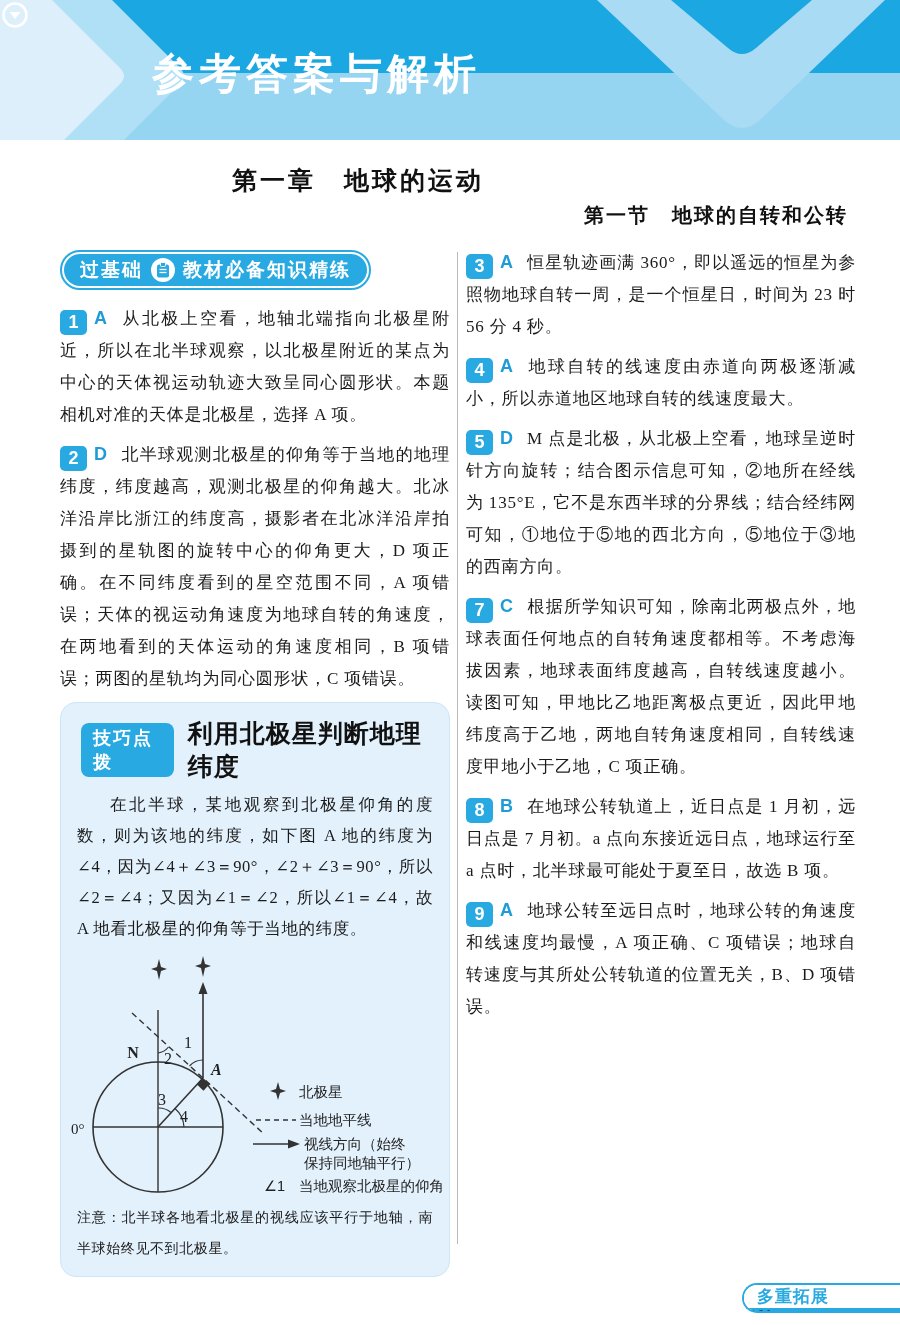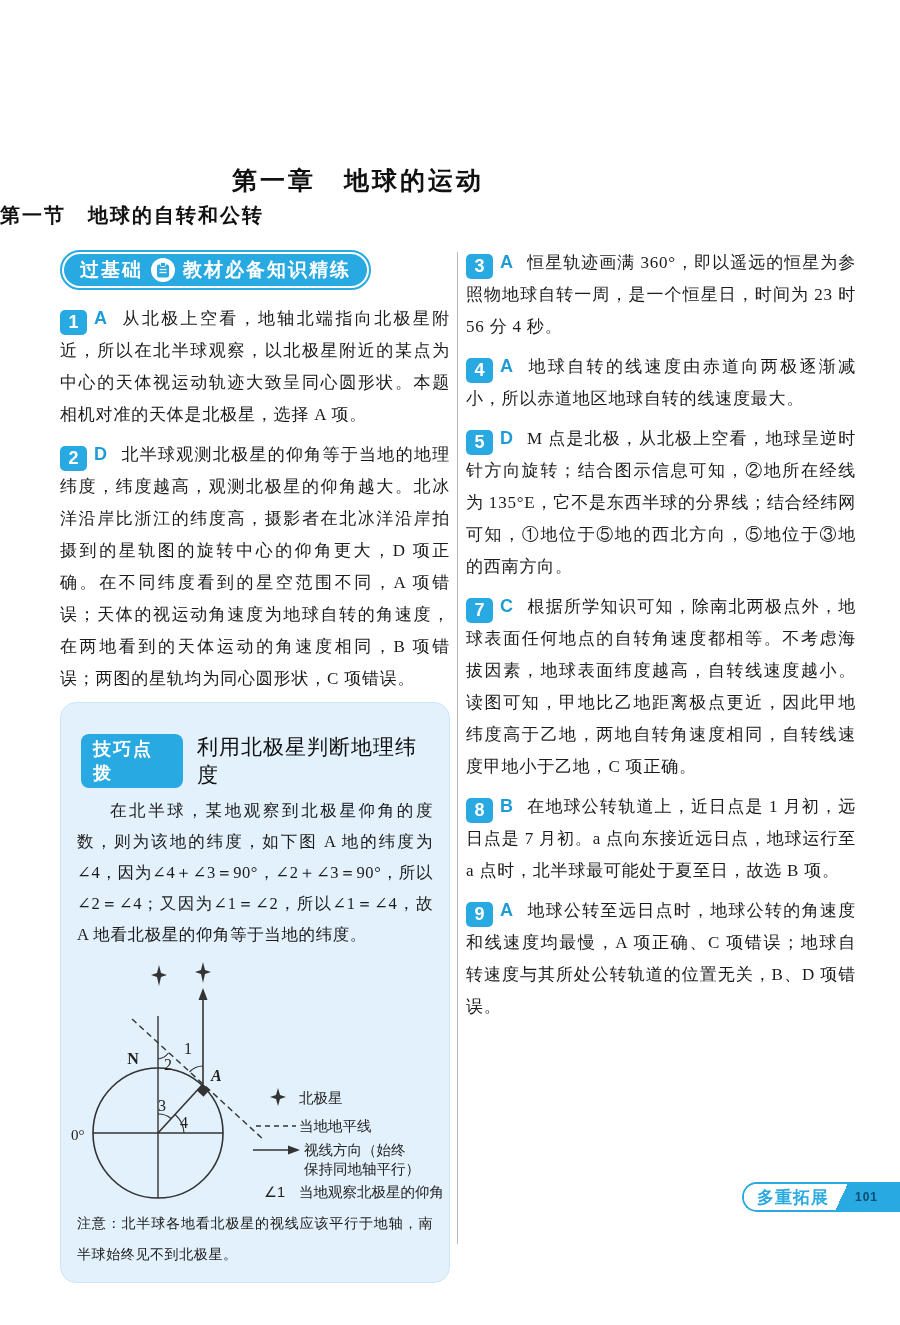--- a/index.html
+++ b/index.html
@@ -11,21 +11,21 @@
   .header svg{position:absolute;top:0;left:0;}
   .header-title{position:absolute;left:152px;top:46px;
         font-family:"Liberation Sans","DejaVu Sans",sans-serif;
         font-weight:bold;font-size:42px;color:#ffffff;letter-spacing:5px;white-space:nowrap;}
   .header-icon{position:absolute;left:452px;top:73px;}
 
   
   .chapter-title{position:absolute;top:164px;left:0;width:716px;text-align:center;
         font-family:"Liberation Sans","DejaVu Sans",sans-serif;font-weight:bold;
         font-size:25px;color:#111;letter-spacing:3px;}
-  .section-title{position:absolute;top:202px;left:0;width:848px;text-align:left;
+  .section-title{position:absolute;top:202px;left:0;width:848px;text-align:right;
         font-family:"Liberation Sans","DejaVu Sans",sans-serif;font-weight:bold;
         font-size:20px;color:#111;letter-spacing:2px;}
 
   
   .col-left{position:absolute;left:60px;top:250px;width:390px;}
   .col-right{position:absolute;left:466px;top:246px;width:390px;}
   .col-divider{position:absolute;left:457px;top:252px;width:1px;height:992px;background:#b9b9b9;}
 
   
   .banner{display:inline-flex;border:2px solid #29A9E1;border-radius:20px;background:#fff;
@@ -41,49 +41,66 @@
         letter-spacing:0.8px;}
   .badge{display:inline-block;width:27px;height:25px;background:#29A9E1;border-radius:5px;
         color:#fff;font-family:"Liberation Sans","DejaVu Sans",sans-serif;font-weight:bold;
         font-size:18px;line-height:25px;text-align:center;margin-right:7px;vertical-align:-4px;
         letter-spacing:0;}
   .ans-letter{font-family:"Liberation Sans","DejaVu Sans",sans-serif;font-weight:bold;
         color:#1E9CD7;font-size:18px;margin-right:14px;letter-spacing:0;}
 
   
   .tip-box{background:#E3F1FC;border:1px solid #CBE6F8;border-radius:16px;
-        padding:28px 16px 12px;margin-top:0;}
+        padding:12px 16px 12px;margin-top:0;}
   .tip-head{display:flex;align-items:center;gap:14px;margin:2px 0 6px 4px;}
   .tip-badge{background:#29A9E1;color:#fff;font-family:"Liberation Sans","DejaVu Sans",sans-serif;
         font-weight:bold;font-size:18px;letter-spacing:2px;padding:3px 12px;border-radius:8px;}
-  .tip-title{font-family:"Liberation Sans","DejaVu Sans",sans-serif;font-weight:normal;
-        font-size:21px;color:#111;letter-spacing:1px;}
+  .tip-title{font-family:"Liberation Sans","DejaVu Sans",sans-serif;font-weight:bold;
+        font-size:25px;color:#111;letter-spacing:1px;}
   .tip-body{text-indent:2em;text-align:justify;font-size:16.5px;line-height:31px;
         letter-spacing:0.6px;margin:2px 0 4px;}
   .tip-note{text-align:justify;font-size:14px;line-height:31px;letter-spacing:0.6px;
         margin:2px 0 0;}
   .tip-diagram{display:block;margin:4px 0 0 -6px;}
 
   
-  .footer-tab{position:absolute;left:742px;right:0;top:1182px;height:30px;display:flex;
+  .footer-tab{position:absolute;left:742px;right:0;top:1283px;height:30px;display:flex;
         border:2px solid #29A9E1;border-right:none;border-radius:17px 0 0 17px;
-        overflow:hidden;background:#fff;box-sizing:border-box;}
+        overflow:hidden;background:#fff;box-sizing:border-box;flex-direction:column;}
   .ft-label{display:flex;align-items:center;background:#fff;color:#29A9E1;
         font-family:"Liberation Sans","DejaVu Sans",sans-serif;font-weight:bold;
         font-size:17px;letter-spacing:1px;padding:0 4px 0 13px;white-space:nowrap;}
   .ft-sep{width:16px;background:linear-gradient(115deg,#ffffff 0 52%,#29A9E1 52% 100%);}
   .ft-page{flex:1;display:flex;align-items:center;background:#29A9E1;color:#0c4a6e;
         font-family:"Liberation Sans","DejaVu Sans",sans-serif;font-weight:bold;
         font-size:12px;letter-spacing:1px;padding-left:6px;}
 </style>
 </head>
 <body>
 
 <div class="page">
 
+  <div class="header">
+    <svg width="900" height="140" viewBox="0 0 900 140">
+      <rect x="0" y="0" width="900" height="73" fill="#1BA7E1"></rect>
+      <rect x="0" y="73" width="900" height="67" fill="#96D5F2"></rect>
+
+      <path d="M597,0 L671,0 L728,48 Q742,60 756,48 L812,0 L885,0 L762,118 Q742,138 722,118 L597,0 Z" fill="#A9DBF5"></path>
+      <path d="M885,0 L900,0 L900,14 Z" fill="#A9DBF5" opacity="0"></path>
+
+      <path d="M-30,-12 L88,-12 Q100,-12 108,-4 L180,68 Q188,76 180,84 L108,156 Q100,164 88,164 L-30,164 Z" fill="#AFE0F6"></path>
+      <path d="M-30,-12 L28,-12 Q40,-12 48,-4 L120,68 Q128,76 120,84 L48,156 Q40,164 28,164 L-30,164 Z" fill="#DCEFFA"></path>
+    </svg>
+    <div class="header-title">参考答案与解析</div>
+    <svg class="header-icon" width="30" height="30" viewBox="0 0 30 30">
+      <circle cx="15" cy="15" r="11.5" fill="none" stroke="#ffffff" stroke-width="2.6"></circle>
+      <path d="M9.5,12 L20.5,12 L15,19 Z" fill="#ffffff"></path>
+    </svg>
+  </div>
 
   <div class="chapter-title">第一章　地球的运动</div>
   <div class="section-title">第一节　地球的自转和公转</div>
 
   <div class="col-divider"></div>
 
   <div class="col-left">
 
     <div class="banner">
       <div class="banner-inner">

